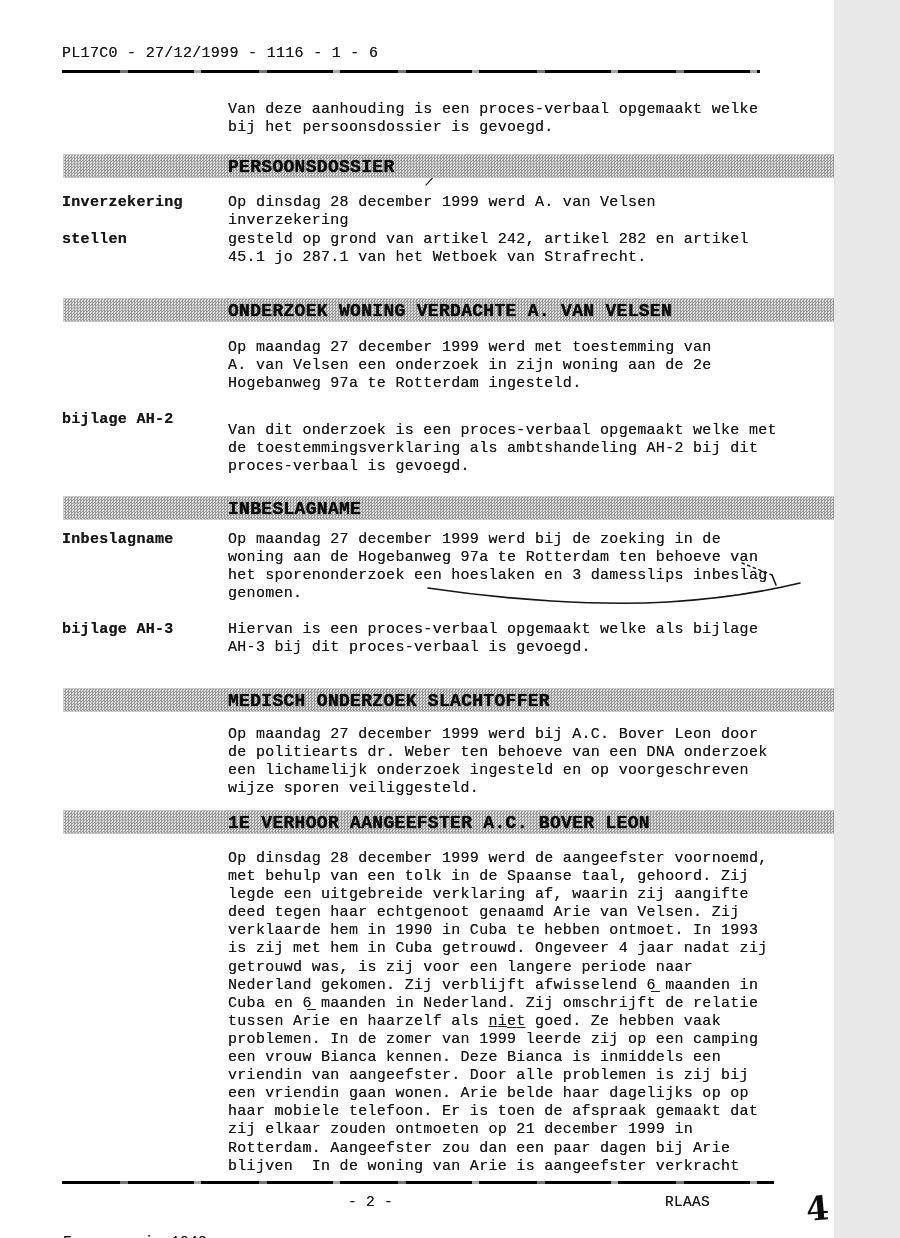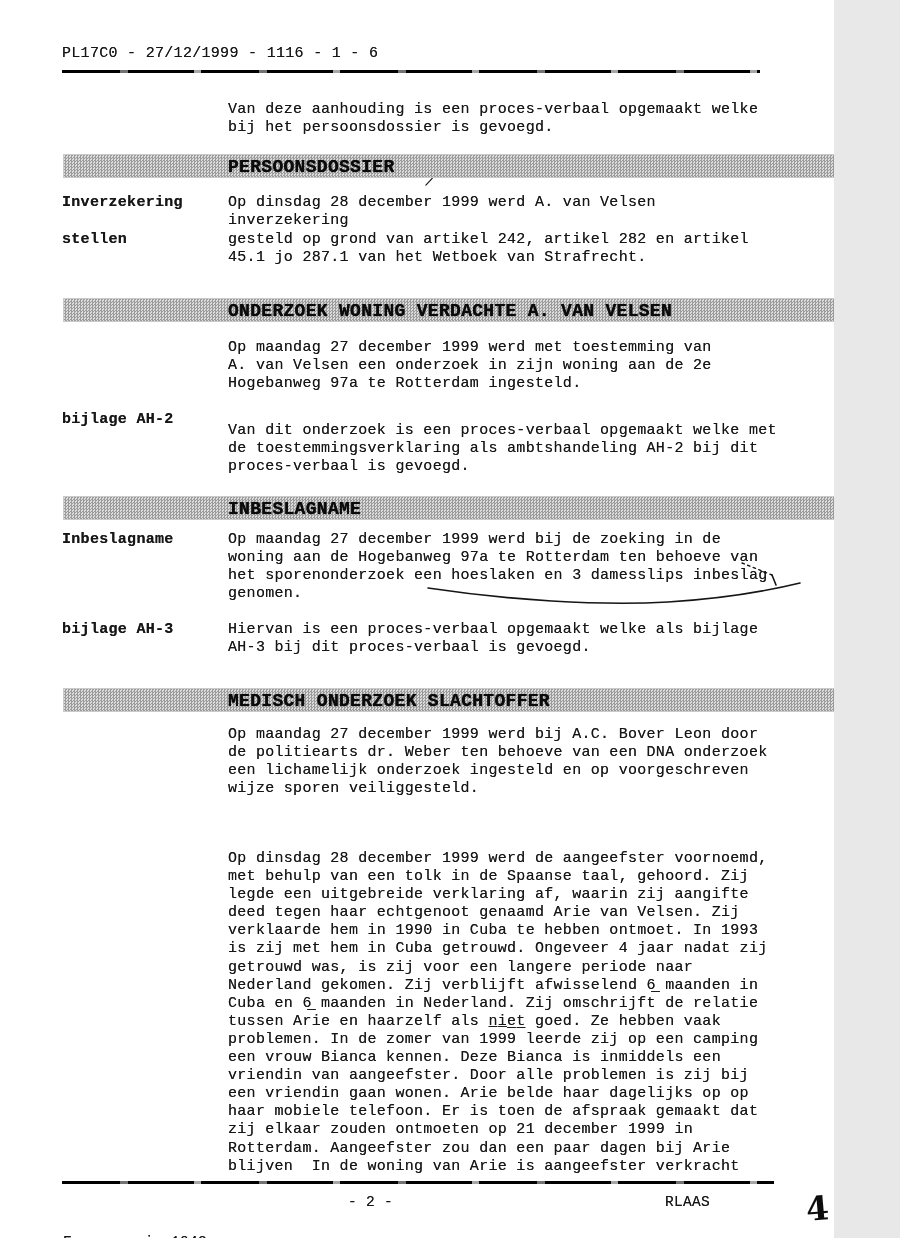--- a/index.html
+++ b/index.html
@@ -89,20 +89,23 @@
   </svg>
 
   <div class="abs band" style="top:689px;text-decoration:underline;">
     <span class="band-title">MEDISCH ONDERZOEK SLACHTOFFER</span>
   </div>
   <div class="abs txt" style="left:228px; top:726px;">Op maandag 27 december 1999 werd bij A.C. Bover Leon door
 de politiearts dr. Weber ten behoeve van een DNA onderzoek
 een lichamelijk onderzoek ingesteld en op voorgeschreven
 wijze sporen veiliggesteld.</div>
 
+  <div class="abs band" style="top:811px;">
+    <span class="band-title">1E VERHOOR AANGEEFSTER A.C. BOVER LEON</span>
+  </div>
   <div class="abs txt" style="left:228px; top:850px;">Op dinsdag 28 december 1999 werd de aangeefster voornoemd,
 met behulp van een tolk in de Spaanse taal, gehoord. Zij
 legde een uitgebreide verklaring af, waarin zij aangifte
 deed tegen haar echtgenoot genaamd Arie van Velsen. Zij
 verklaarde hem in 1990 in Cuba te hebben ontmoet. In 1993
 is zij met hem in Cuba getrouwd. Ongeveer 4 jaar nadat zij
 getrouwd was, is zij voor een langere periode naar
 Nederland gekomen. Zij verblijft afwisselend 6̲ maanden in
 Cuba en 6̲ maanden in Nederland. Zij omschrijft de relatie
 tussen Arie en haarzelf als n̲i̲e̲t̲ goed. Ze hebben vaak

